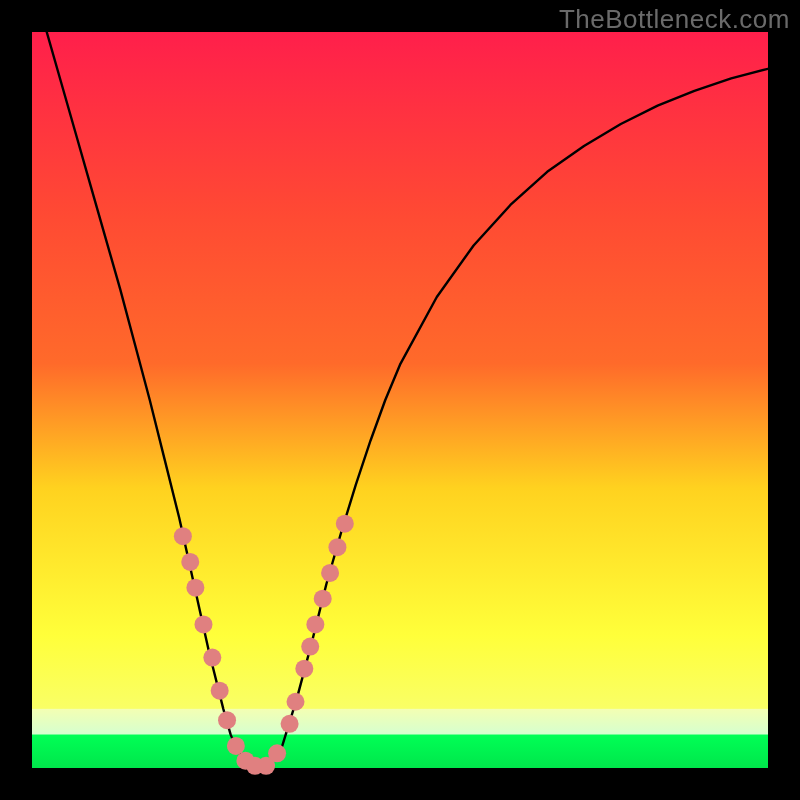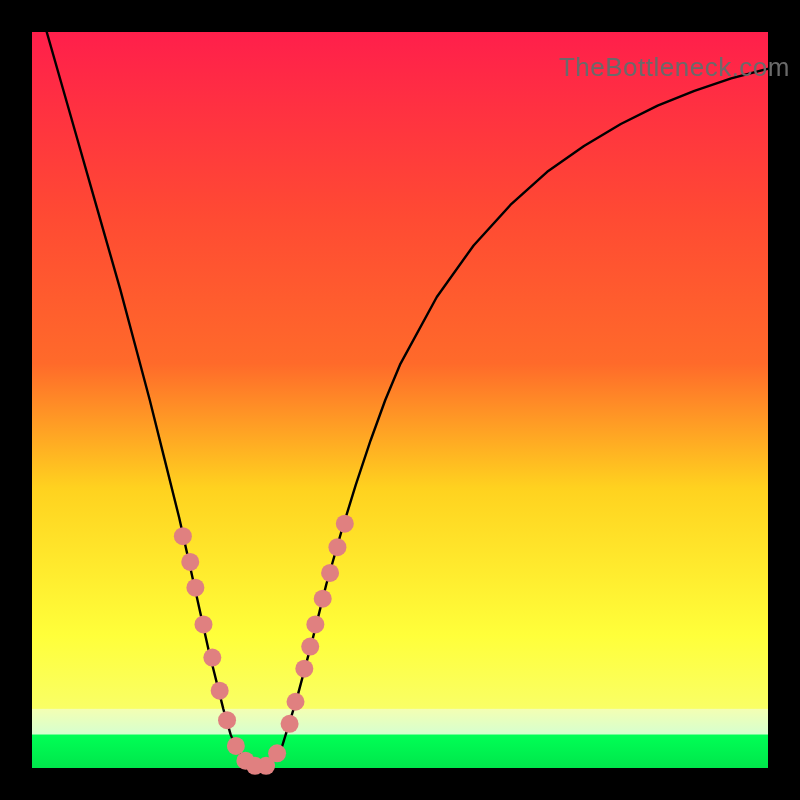--- a/index.html
+++ b/index.html
@@ -18,21 +18,20 @@
   }
   .watermark {
     position: absolute;
     top: 4px;
     right: 10px;
     font-size: 26px;
     font-weight: 500;
     color: #6a6a6a;
     letter-spacing: 0.5px;
     user-select: none;
-    margin-top: 48px;
   }
   svg.plot {
     position: absolute;
     left: 0;
     top: 0;
   }
 </style>
 </head>
 <body>
 

